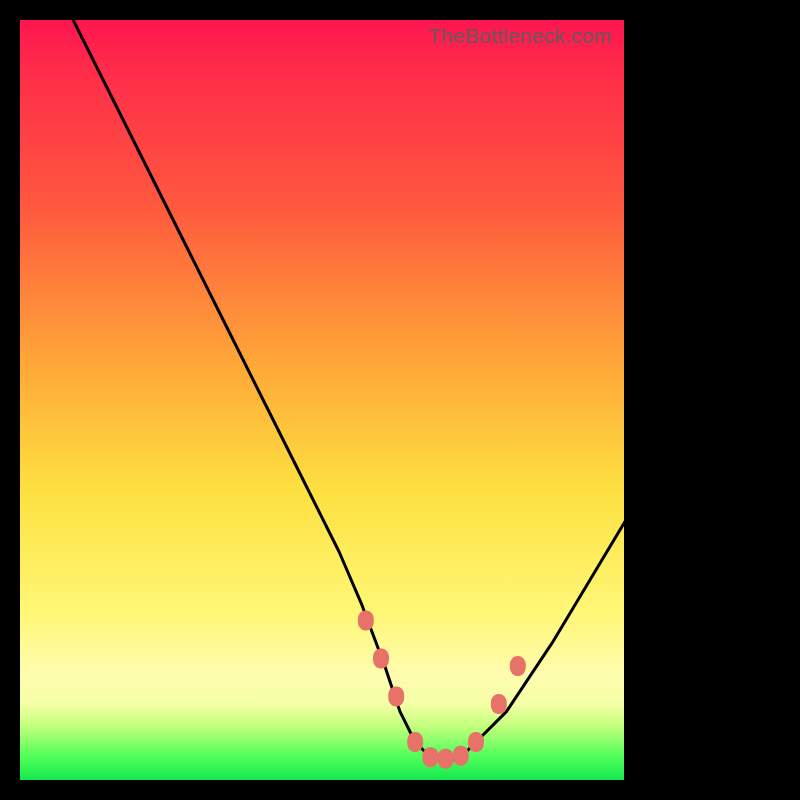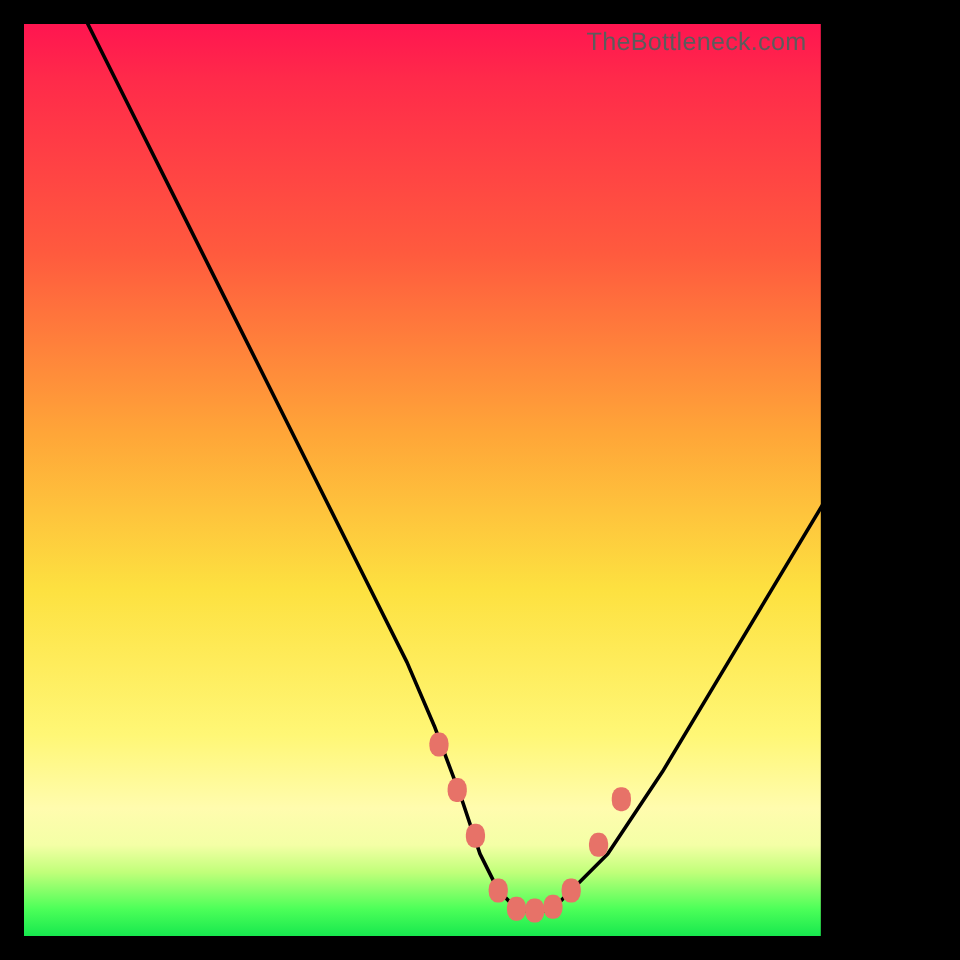--- a/index.html
+++ b/index.html
@@ -16,21 +16,21 @@
     left: 0;
     top: 0;
     width: 800px;
     height: 800px;
     background: #000;
   }
   .plot {
     position: absolute;
     left: 20px;
     top: 20px;
-    width: 664px;
+    width: 604px;
     height: 760px;
     
     background: linear-gradient(
       to bottom,
       #ff1550 0%,
       #ff2a4a 6%,
       #ff5a3e 25%,
       #ffa638 45%,
       #fde140 62%,
       #fff776 78%,

